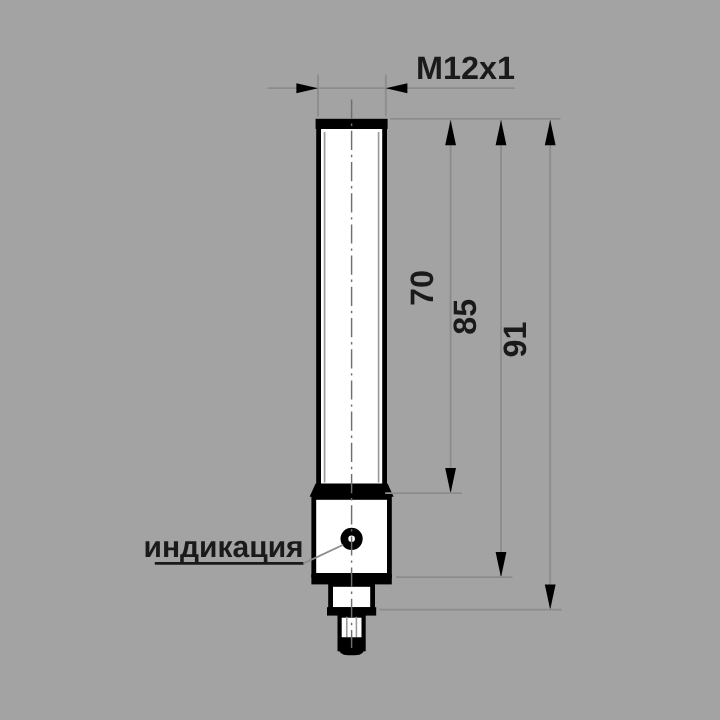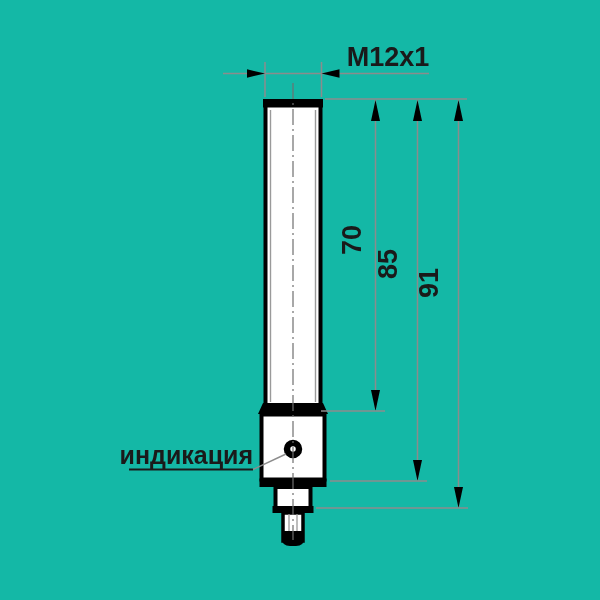--- a/index.html
+++ b/index.html
@@ -3,21 +3,21 @@
 <meta charset="utf-8">
 <style>
   html, body {
     margin: 0; padding: 0;
     background: #ffffff;
     font-family: "Liberation Sans", sans-serif;
   }
   .stage {
     position: relative;
     width: 600px; height: 600px;
-    background: #14b8a6;
+    background: #a3a3a3;
     overflow: hidden;
   }
   svg text {
     font-family: "Liberation Sans", "DejaVu Sans", sans-serif;
     font-weight: bold;
     fill: #1a1a1a;
   }
   .dim-label { font-size: 27px; }
   .callout-label { font-size: 25px; }
 </style>

